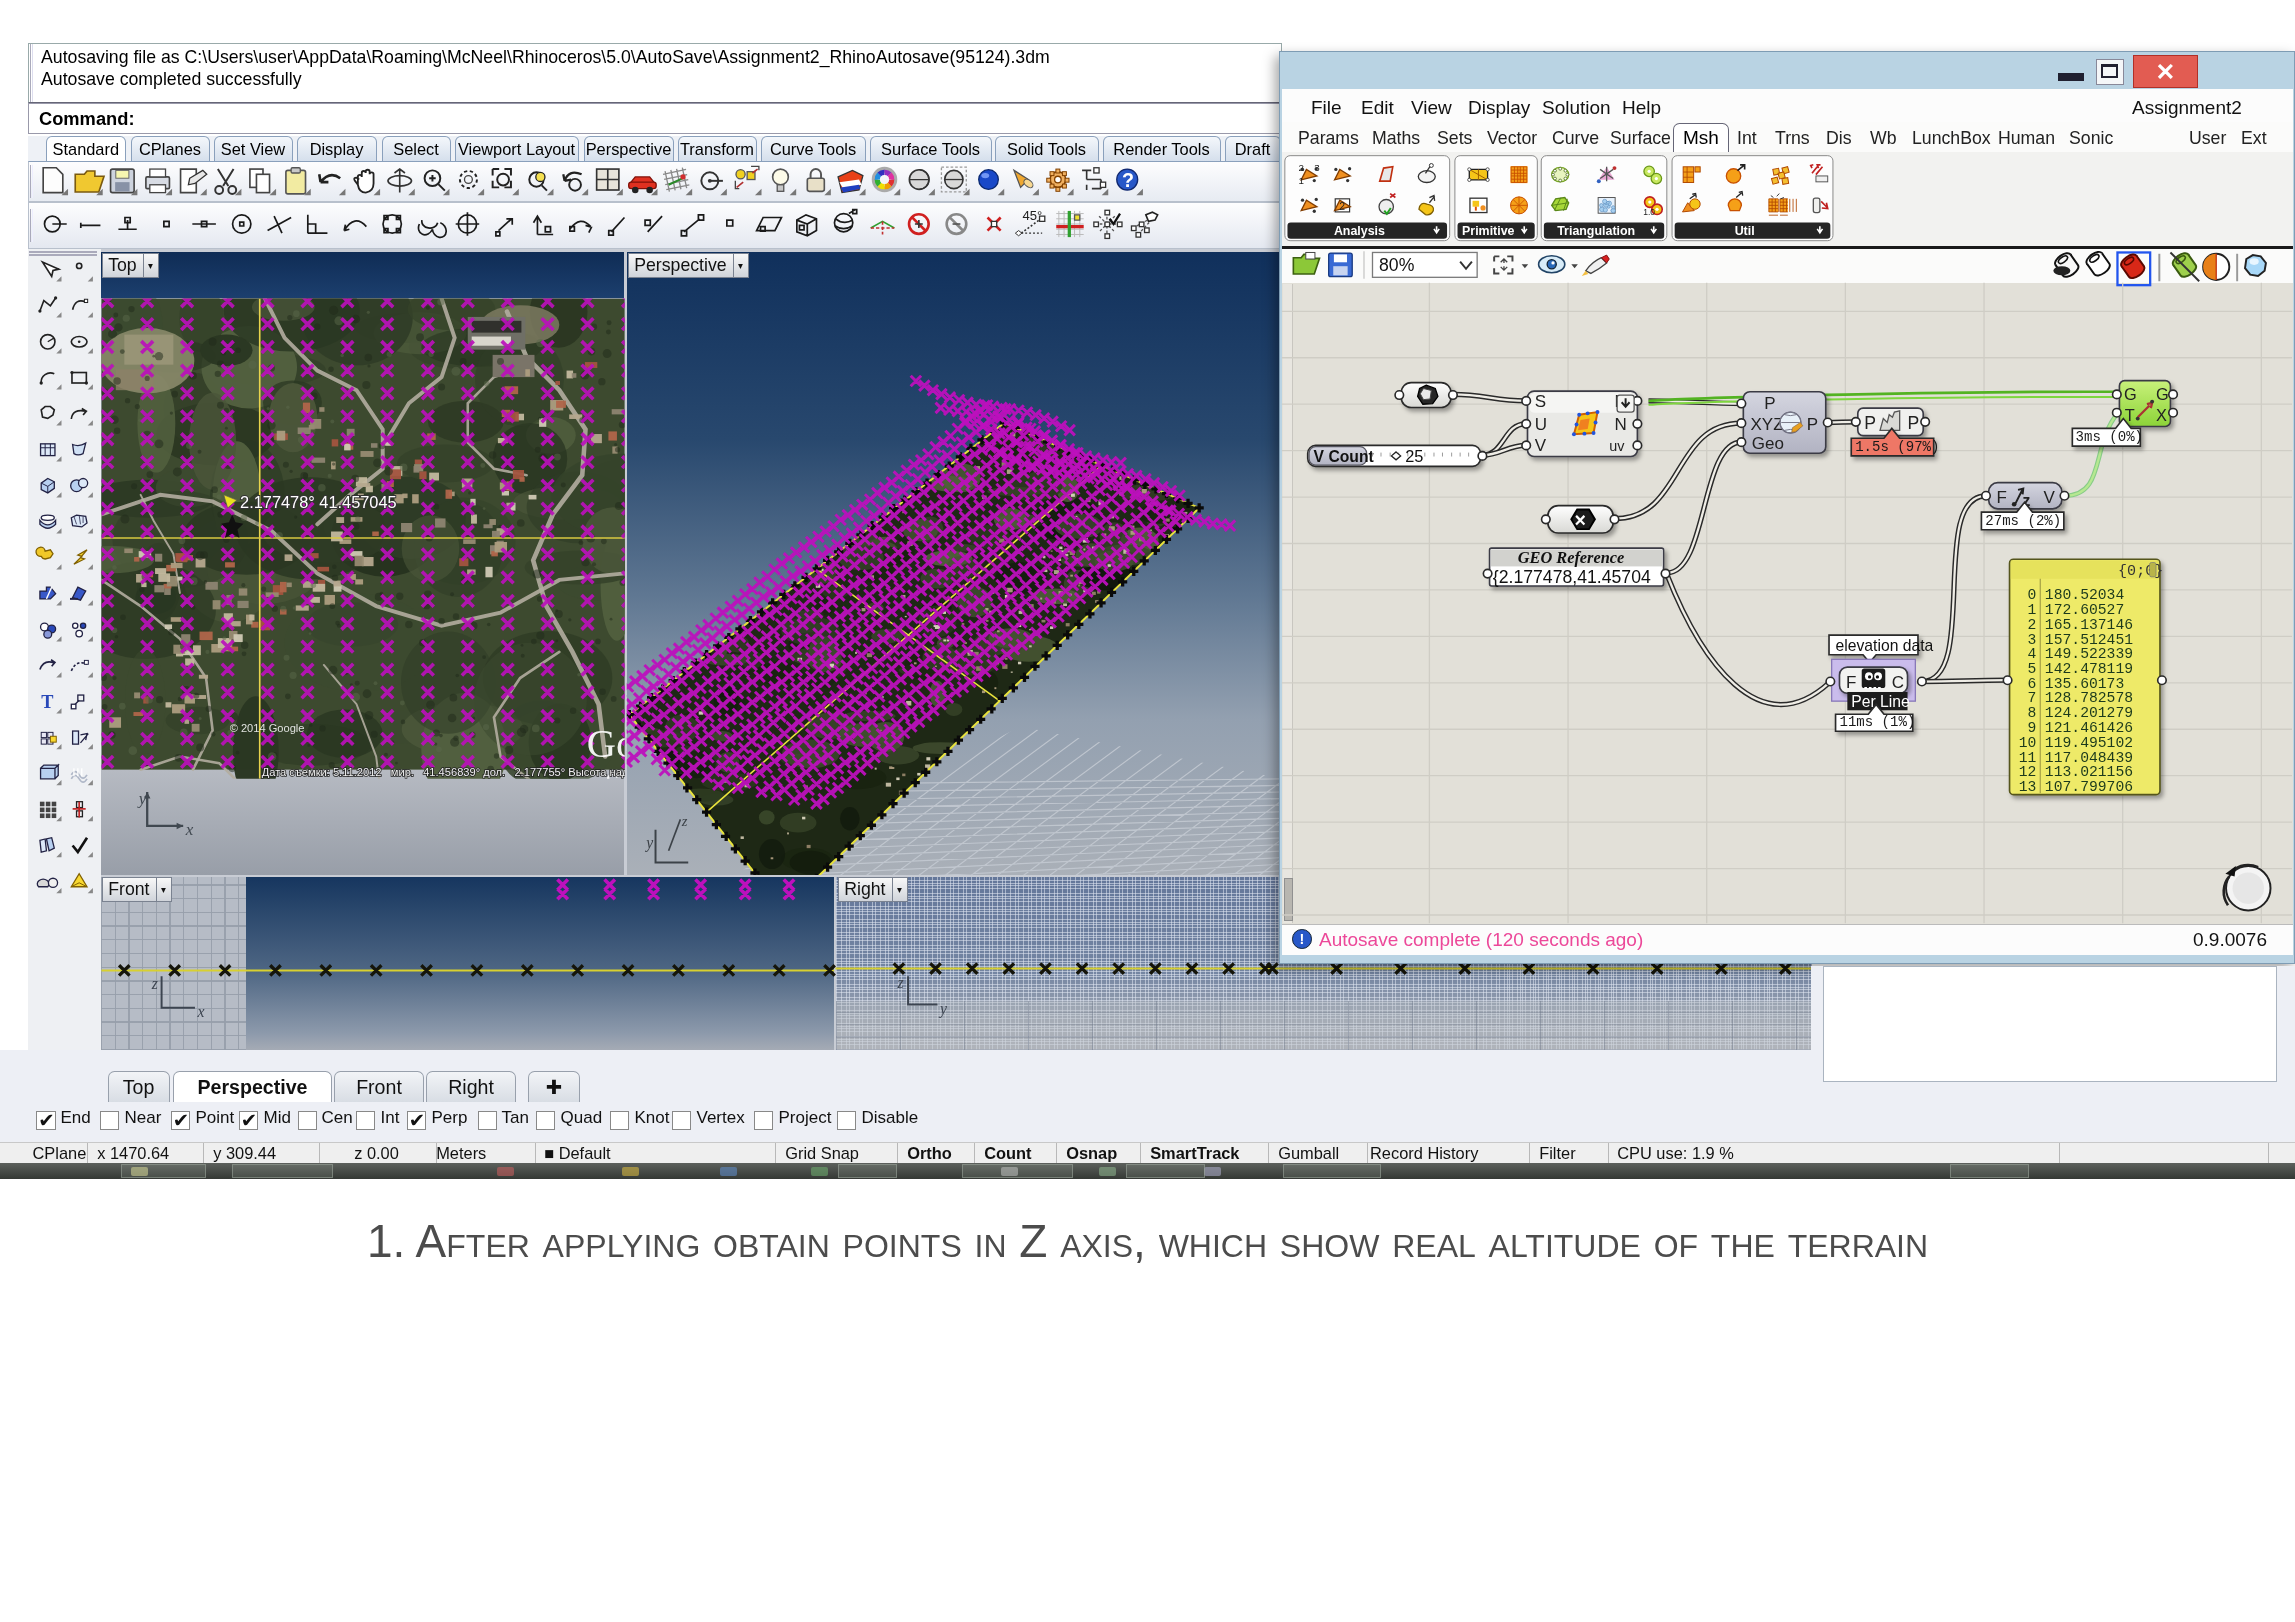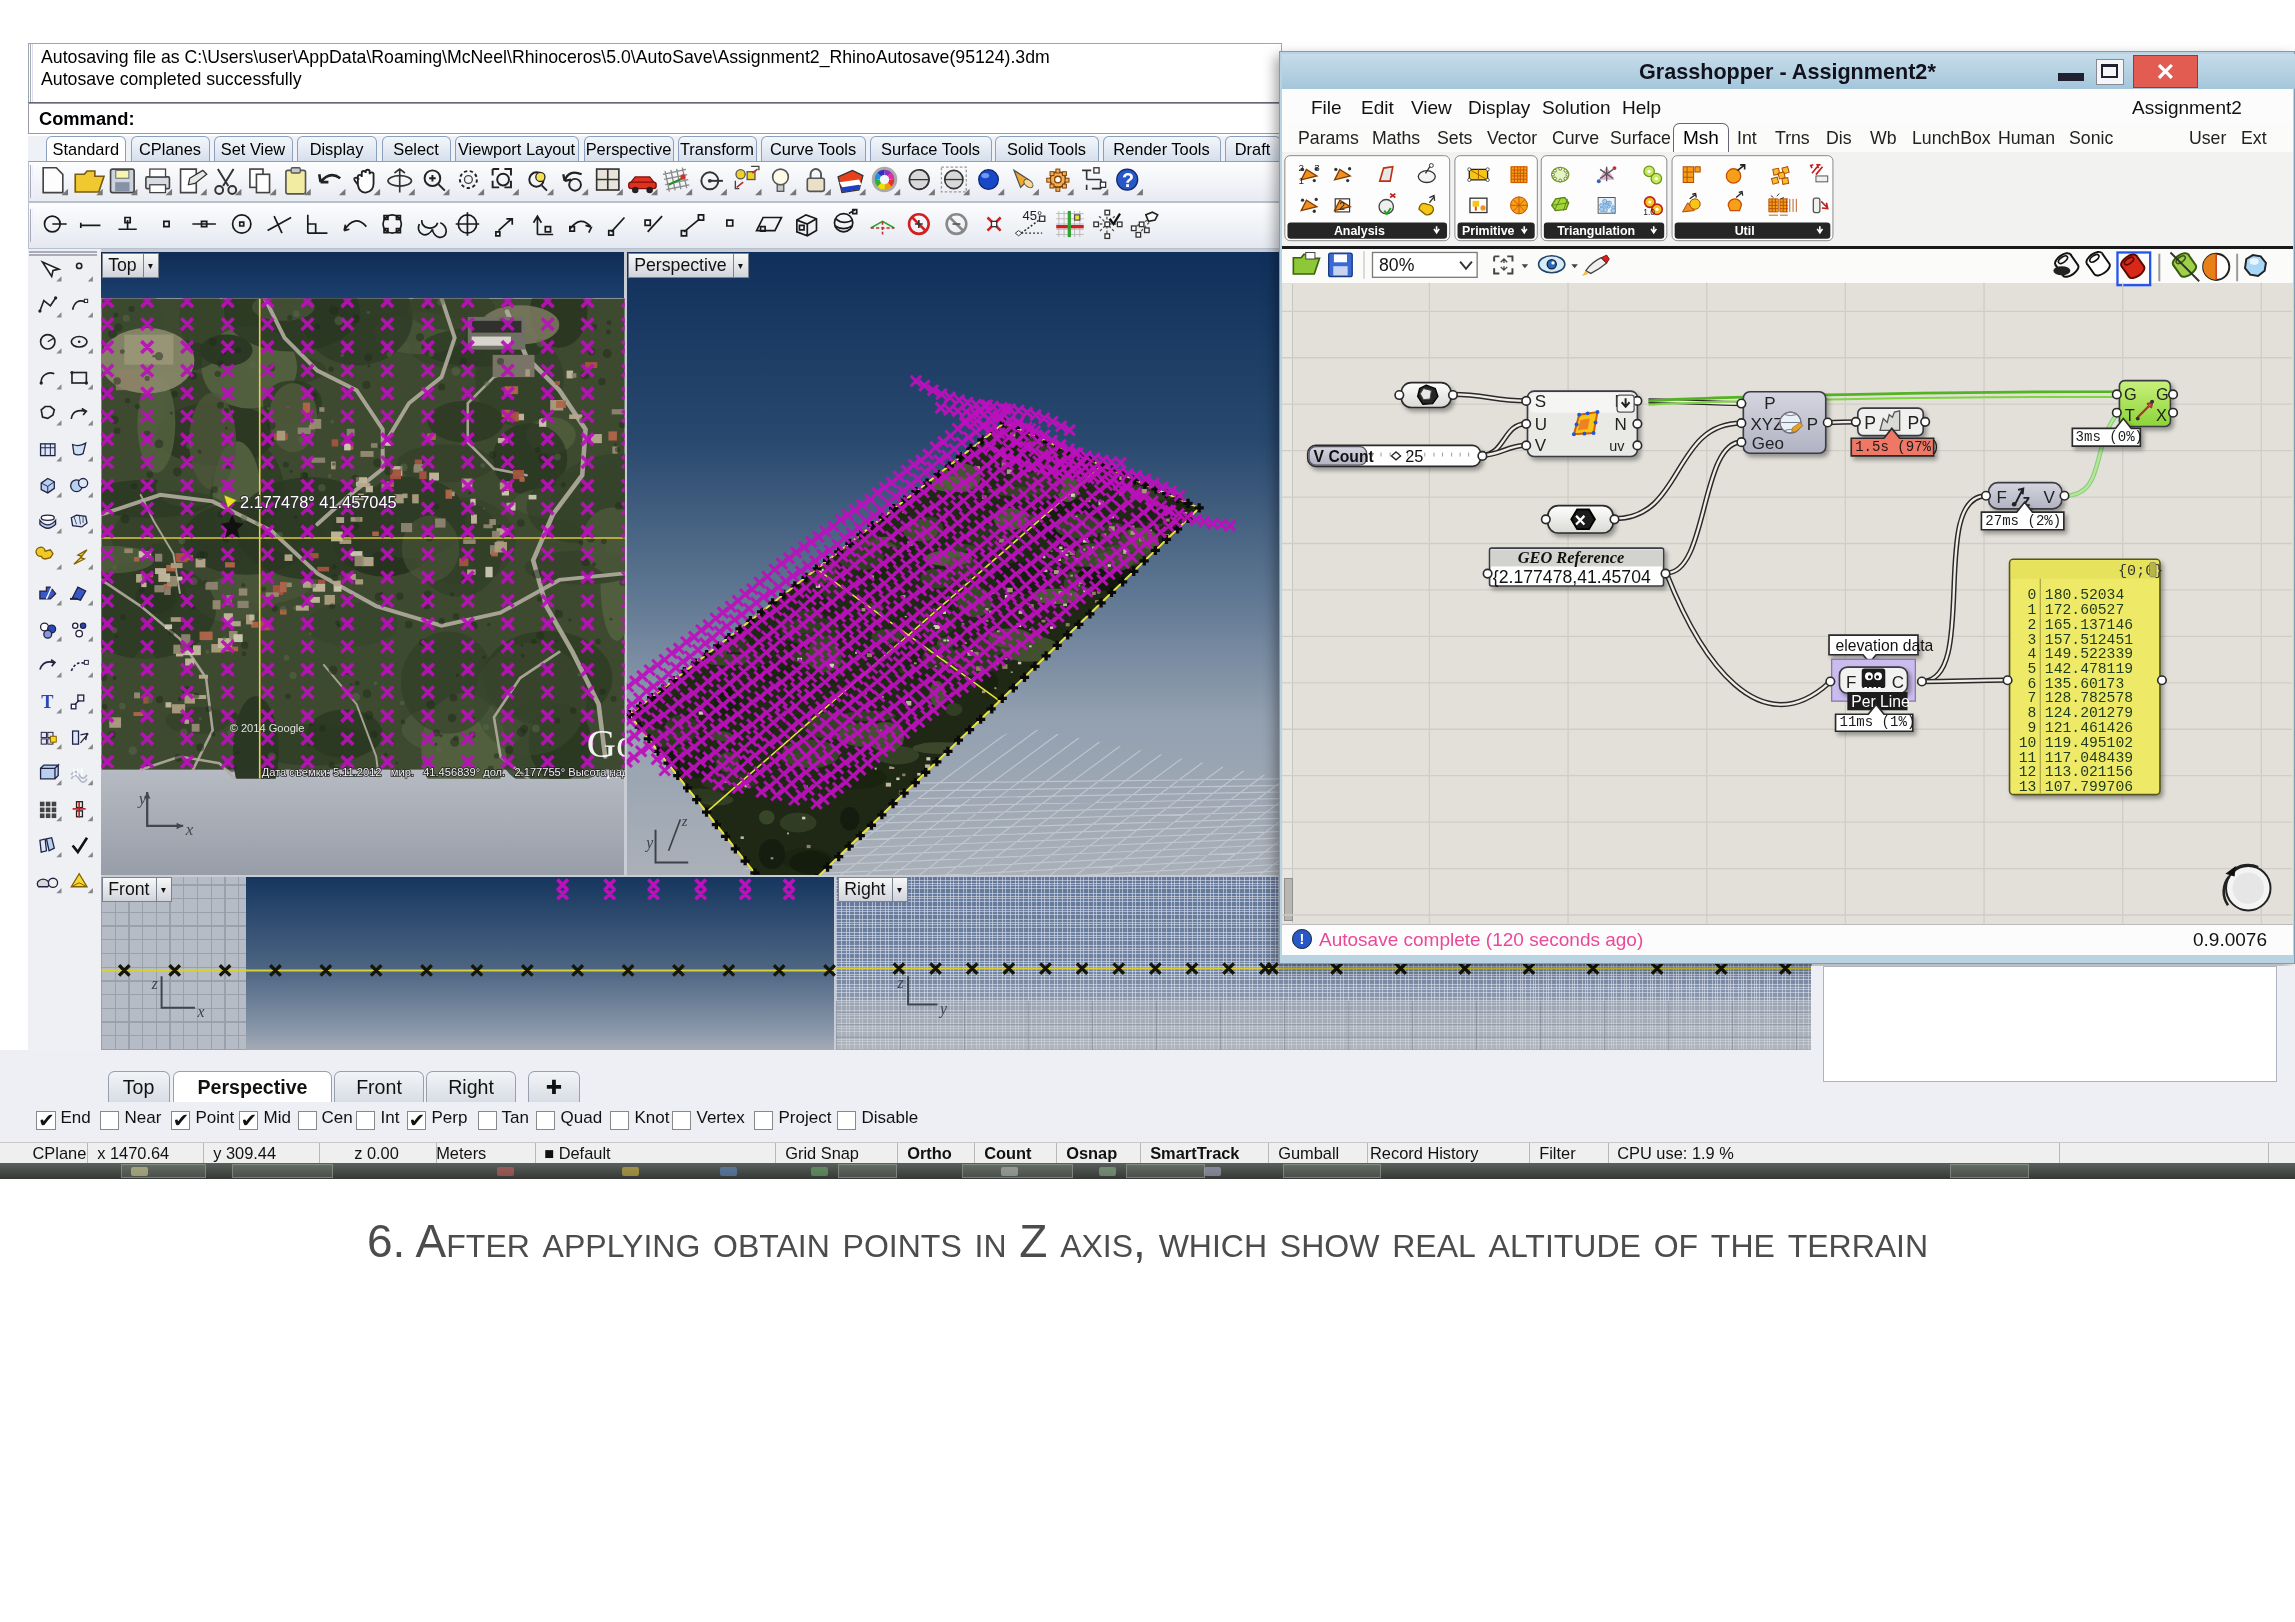--- a/index.html
+++ b/index.html
@@ -1171,23 +1171,20 @@
       <path d="M247 1492 L247 1540 L298 1540" stroke="#3c4450" stroke-width="3" fill="none"></path>
       <text x="232" y="1512" font-size="24" fill="#3c4450" font-family="Liberation Serif, serif" font-style="italic">z</text>
       <text x="302" y="1554" font-size="24" fill="#3c4450" font-family="Liberation Serif, serif" font-style="italic">x</text>
       <line x1="1277" y1="1480" x2="2768" y2="1480" stroke="#d8d030" stroke-width="3"></line>
       <path d="M1366 1472l16 16m0 -16l-16 16M1422 1472l16 16m0 -16l-16 16M1478 1472l16 16m0 -16l-16 16M1534 1472l16 16m0 -16l-16 16M1590 1472l16 16m0 -16l-16 16M1646 1472l16 16m0 -16l-16 16M1702 1472l16 16m0 -16l-16 16M1758 1472l16 16m0 -16l-16 16M1814 1472l16 16m0 -16l-16 16M1870 1472l16 16m0 -16l-16 16M1926 1472l16 16m0 -16l-16 16M1937 1472l16 16m0 -16l-16 16M2035 1472l16 16m0 -16l-16 16M2133 1472l16 16m0 -16l-16 16M2231 1472l16 16m0 -16l-16 16M2329 1472l16 16m0 -16l-16 16M2427 1472l16 16m0 -16l-16 16M2525 1472l16 16m0 -16l-16 16M2623 1472l16 16m0 -16l-16 16M2721 1472l16 16m0 -16l-16 16" stroke="#15150a" stroke-width="5" fill="none"></path>
       <path d="M1388 1492 L1388 1535 L1433 1535" stroke="#3c4450" stroke-width="3" fill="none"></path>
       <text x="1372" y="1510" font-size="24" fill="#3c4450" font-family="Liberation Serif, serif" font-style="italic">z</text>
       <text x="1437" y="1550" font-size="24" fill="#3c4450" font-family="Liberation Serif, serif" font-style="italic">y</text>
     </svg>
     <div class="abs" style="left:1279px;top:51px;width:1016px;height:913px;background:#b9d3e3;border:1.3px solid #7e9cb4;box-shadow:-3.9px 5.2px 11.8px rgba(0,0,0,.35);"></div>
-    <div class="abs" style="left:1282px;top:54px;width:1014px;height:35px;background:linear-gradient(#c6dcea,#a4c6da);display:flex;align-items:center;font-size:21.6px;font-weight:bold;color:#12121e;">
-      <span style="position:absolute;left:357px;">Grasshopper - Assignment2*</span>
-    </div>
     <div class="abs" style="left:2058px;top:73px;width:26px;height:7.9px;background:#202030;"></div>
     <div class="abs" style="left:2096px;top:59px;width:27.5px;height:26px;background:#f4f6f8;border:1.3px solid #889;"></div>
     <div class="abs" style="left:2101px;top:64px;width:17px;height:14.4px;border:2.6px solid #202030;border-top-width:3.9px;"></div>
     <div class="abs" style="left:2133px;top:55px;width:65px;height:33px;background:#e25c52;border:1.3px solid #b03028;display:flex;align-items:center;justify-content:center;font-size:23.6px;font-weight:bold;color:#fff;">✕</div>
     <div class="abs" style="left:1282px;top:89px;width:1011px;height:33px;background:#fcfcfc;"></div>
     <div class="abs" style="left:1311px;top:97px;font-size:19px;color:#111;">File</div>
     <div class="abs" style="left:1361px;top:97px;font-size:19px;color:#111;">Edit</div>
     <div class="abs" style="left:1411px;top:97px;font-size:19px;color:#111;">View</div>
     <div class="abs" style="left:1468px;top:97px;font-size:19px;color:#111;">Display</div>
     <div class="abs" style="left:1542px;top:97px;font-size:19px;color:#111;">Solution</div>
@@ -1602,14 +1599,14 @@
           <text x="3126" y="1232" font-size="22.5" font-family="Liberation Mono, monospace" fill="#1c3a1c">103.6159</text>
         </g>
         <circle cx="3069" cy="1040" r="6.5" fill="#fff" stroke="#2a2a2a" stroke-width="2.5"></circle>
         <circle cx="3305" cy="1040" r="6.5" fill="#fff" stroke="#2a2a2a" stroke-width="2.5"></circle>
         <circle cx="3437" cy="1358" r="34" fill="#f4f4f4" stroke="#222" stroke-width="3"></circle>
         <circle cx="3437" cy="1358" r="24" fill="#e0e0e0" opacity="0.7"></circle>
         <path d="M3412 1332 a36 36 0 0 1 40 -6 m-44 14 a36 36 0 0 0 -2 44" stroke="#222" stroke-width="4" fill="none"></path>
         <path d="M3402 1336 l16 -12 -2 16 z" fill="#111"></path>
       </g>
     </svg>
-    <div class="abs" style="left:367px;top:1214px;font-size:46px;color:#4c4c4c;font-variant:small-caps;white-space:nowrap;">6. After applying obtain points in Z axis, which show real altitude of the terrain</div>
+    <div class="abs" style="left:367px;top:1214px;font-size:46px;color:#4c4c4c;font-variant:small-caps;white-space:nowrap;">1. After applying obtain points in Z axis, which show real altitude of the terrain</div>
   </div>
 
 </body></html>

